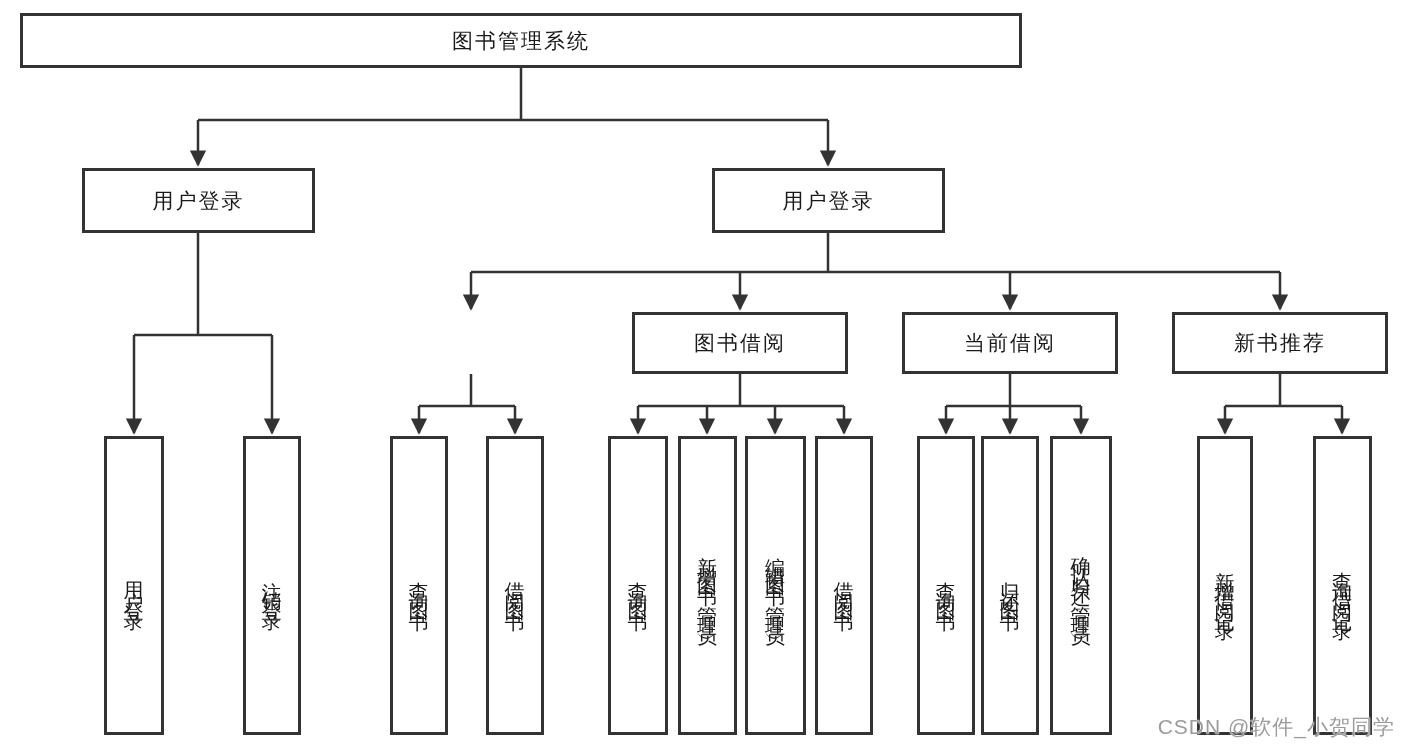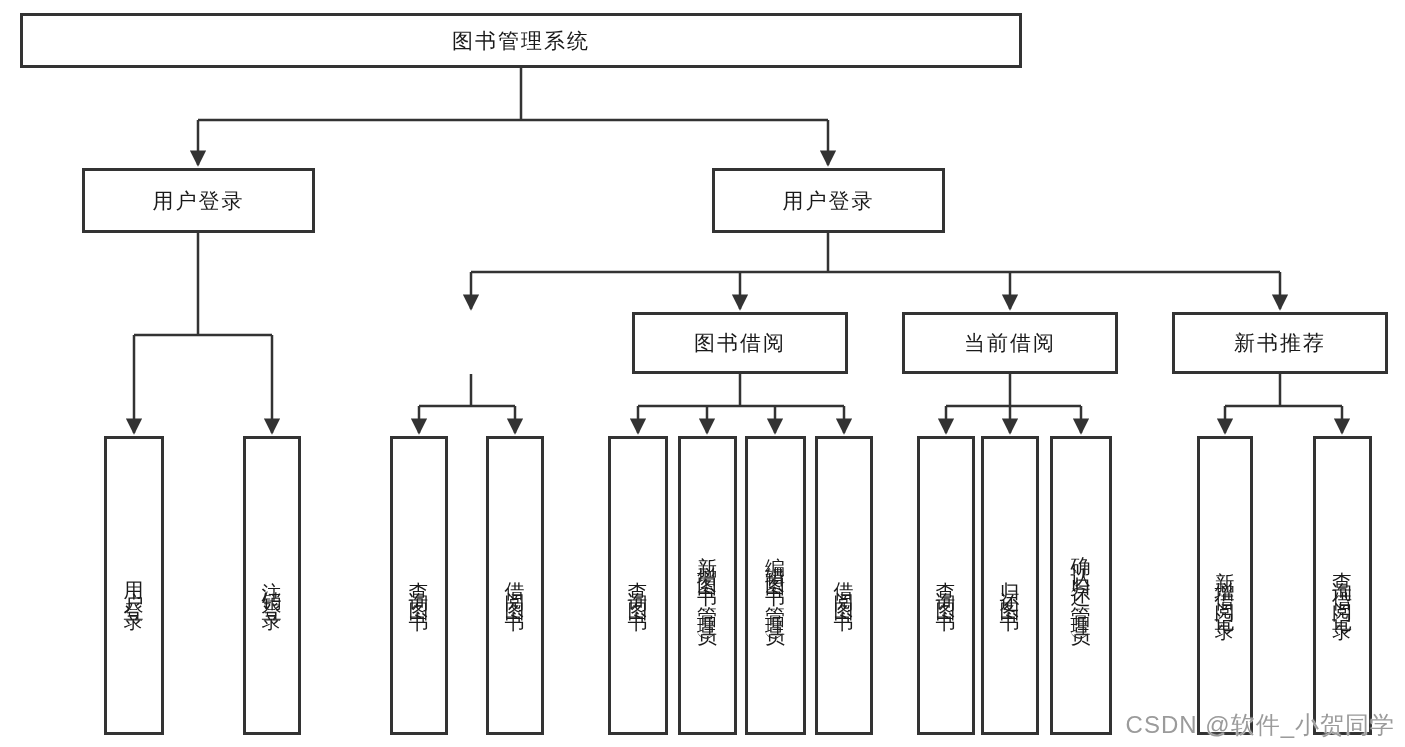--- a/index.html
+++ b/index.html
@@ -33,21 +33,21 @@
     font-size:20px;
     letter-spacing:10px;
     line-height:1;
     white-space:nowrap;
   }
   .watermark{
     position:absolute;
     right:10px;
     bottom:6px;
     z-index:3;
-    font-size:24px;
+    font-size:21px;
     color:#9b9b9b;
     text-shadow:0 0 2px #ffffff,0 0 1px #ffffff;
     letter-spacing:1px;
     white-space:nowrap;
   }
 </style>
 </head>
 <body>
 
 <div class="canvas">

